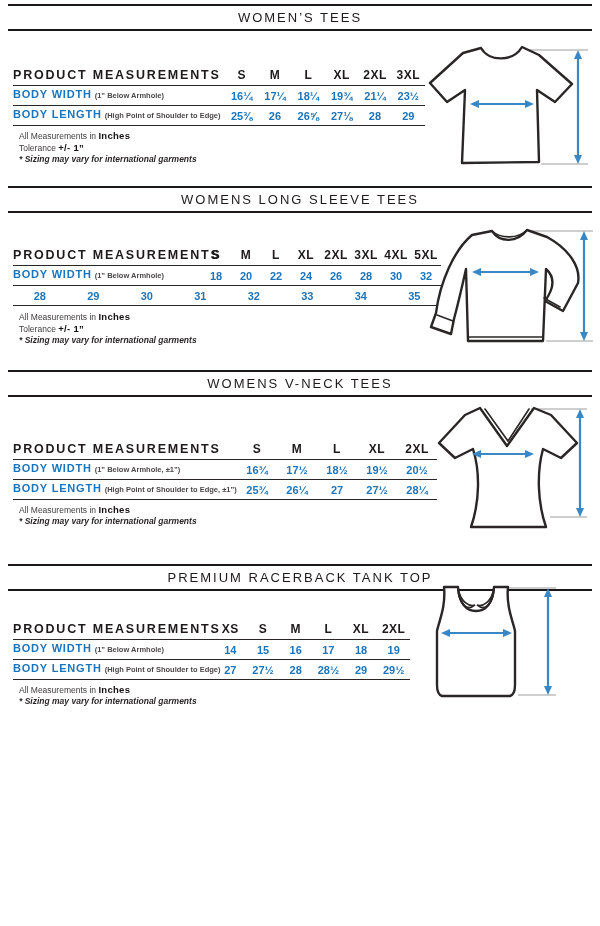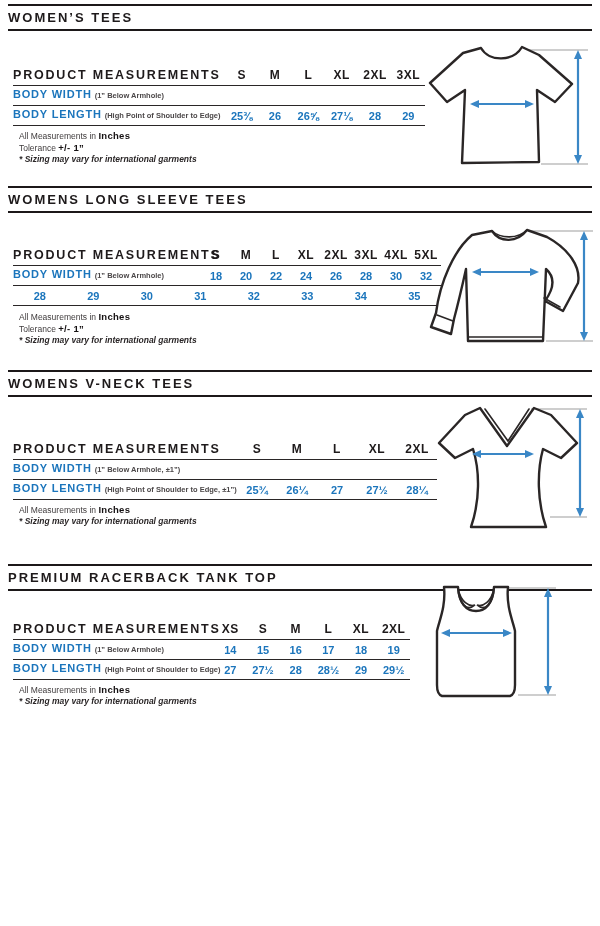--- a/index.html
+++ b/index.html
@@ -9,21 +9,21 @@
     --gray:#9e9e9e;
   }
   html,body{margin:0;padding:0;background:#fff;}
   body{
     width:600px;height:926px;position:relative;overflow:hidden;
     font-family:"Liberation Sans","DejaVu Sans",sans-serif;color:var(--ink);
   }
   .section-head{
     position:absolute;left:8px;width:584px;box-sizing:border-box;
     border-top:2px solid #1c1819;border-bottom:2px solid #1c1819;
-    font-weight:bold;font-size:13px;line-height:15px;
+    text-align:center;font-weight:normal;font-size:13px;line-height:15px;
     letter-spacing:2px;padding:4px 0;
   }
   .h1{top:4px}.h2{top:186px}.h3{top:370px}.h4{top:564px}
 
   .mtable{position:absolute;left:13px;}
   .t1{top:64px;width:412px;--lw:212px;}
   .t2{top:244px;width:428px;--lw:188px;}
   .t3{top:438px;width:424px;--lw:224px;}
   .t4{top:618px;width:397px;--lw:201px;}
   .trow{
@@ -72,20 +72,28 @@
         <span class="sz">L</span>
         <span class="sz">XL</span>
         <span class="sz">2XL</span>
         <span class="sz">3XL</span>
       </div>
   </div>
   <div class="trow tdata">
     <div class="lcell">
       <span class="rl">BODY WIDTH</span><span class="rn">(1” Below Armhole)</span>
     </div>
+    <div class="sizes vals">
+        <span class="sz">16¼</span>
+        <span class="sz">17¼</span>
+        <span class="sz">18¼</span>
+        <span class="sz">19¾</span>
+        <span class="sz">21¼</span>
+        <span class="sz">23½</span>
+      </div>
   </div>
   <div class="trow tdata">
     <div class="lcell">
       <span class="rl">BODY LENGTH</span><span class="rn">(High Point of Shoulder to Edge)</span>
     </div>
     <div class="sizes vals">
         <span class="sz">25⅜</span>
         <span class="sz">26</span>
         <span class="sz">26⅝</span>
         <span class="sz">27⅛</span>
@@ -198,20 +206,27 @@
         <span class="sz">M</span>
         <span class="sz">L</span>
         <span class="sz">XL</span>
         <span class="sz">2XL</span>
       </div>
   </div>
   <div class="trow tdata">
     <div class="lcell">
       <span class="rl">BODY WIDTH</span><span class="rn">(1” Below Armhole, ±1”)</span>
     </div>
+    <div class="sizes vals">
+        <span class="sz">16¾</span>
+        <span class="sz">17½</span>
+        <span class="sz">18½</span>
+        <span class="sz">19½</span>
+        <span class="sz">20½</span>
+      </div>
   </div>
   <div class="trow tdata">
     <div class="lcell">
       <span class="rl">BODY LENGTH</span><span class="rn">(High Point of Shoulder to Edge, ±1”)</span>
     </div>
     <div class="sizes vals">
         <span class="sz">25¾</span>
         <span class="sz">26¼</span>
         <span class="sz">27</span>
         <span class="sz">27½</span>

